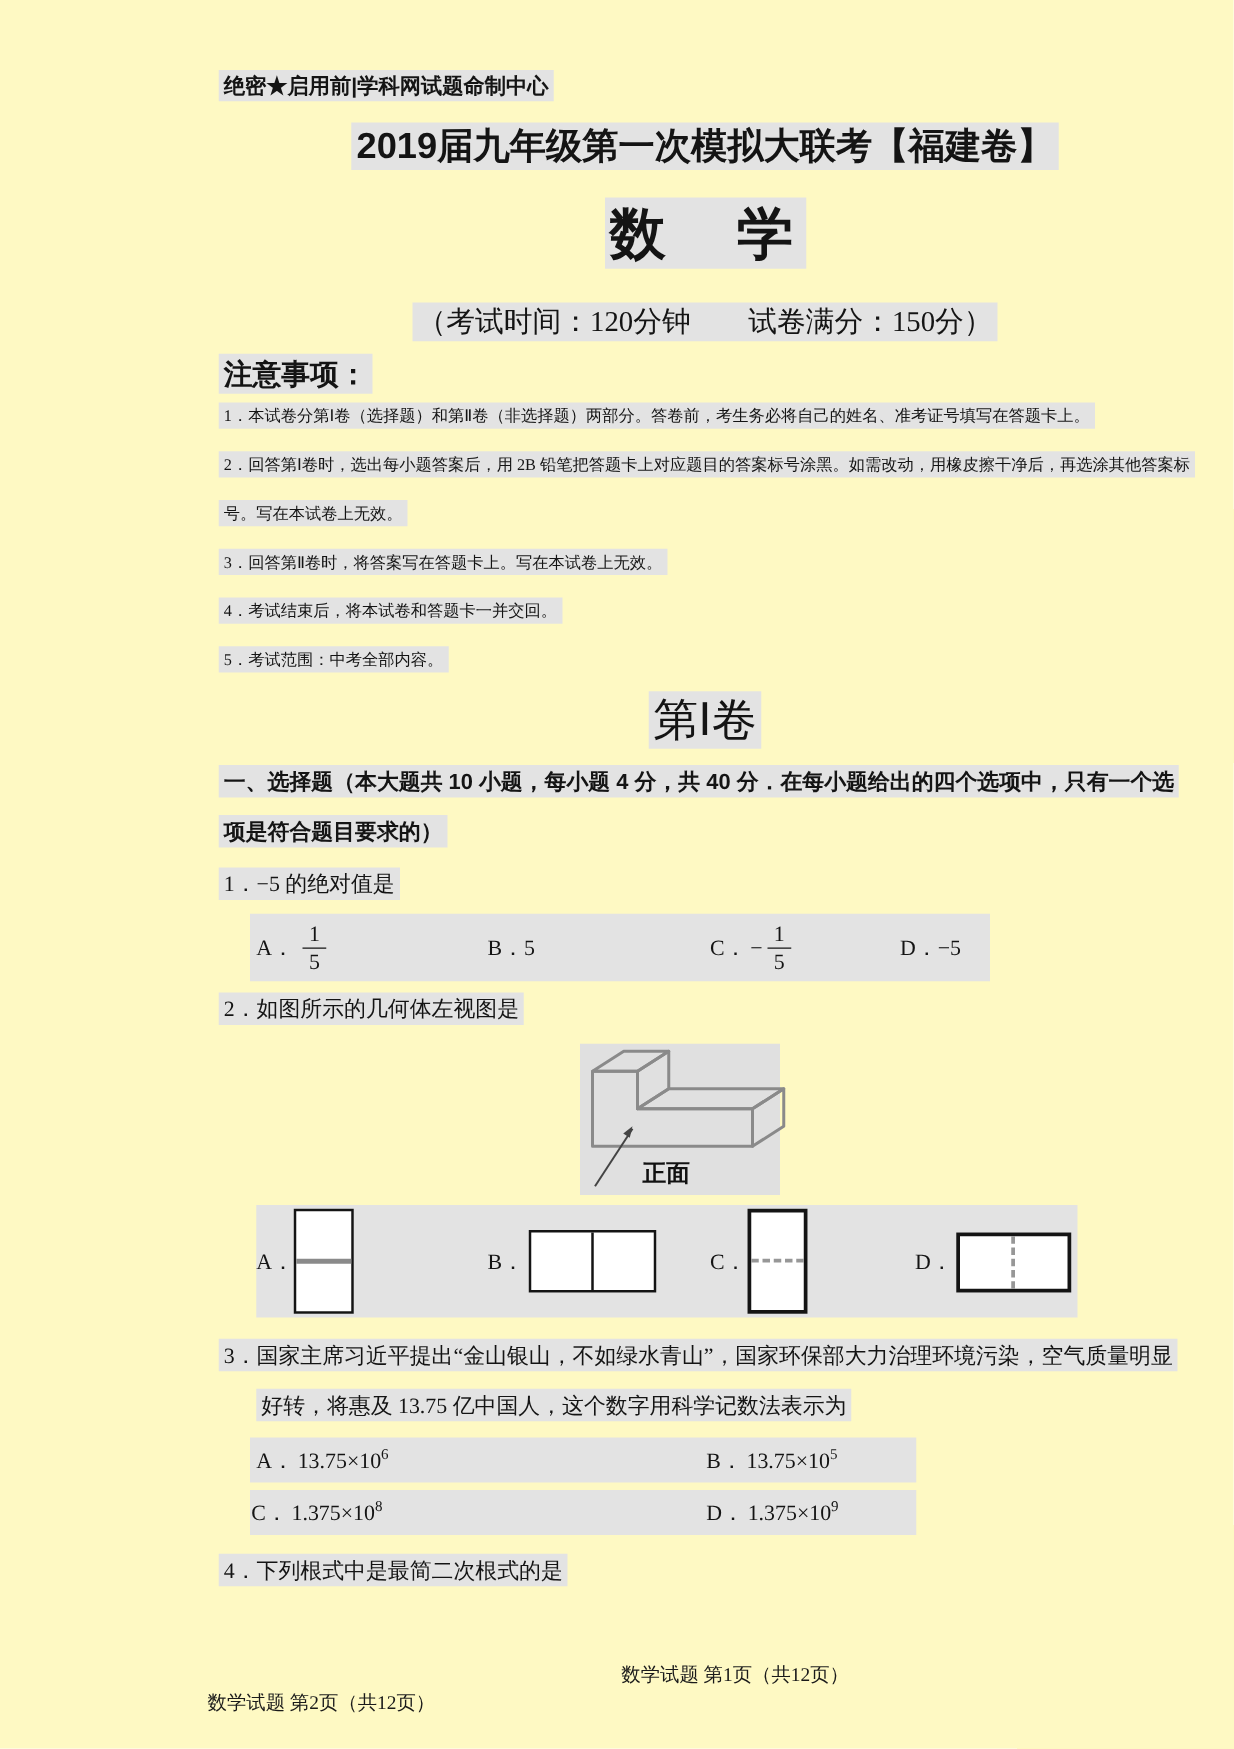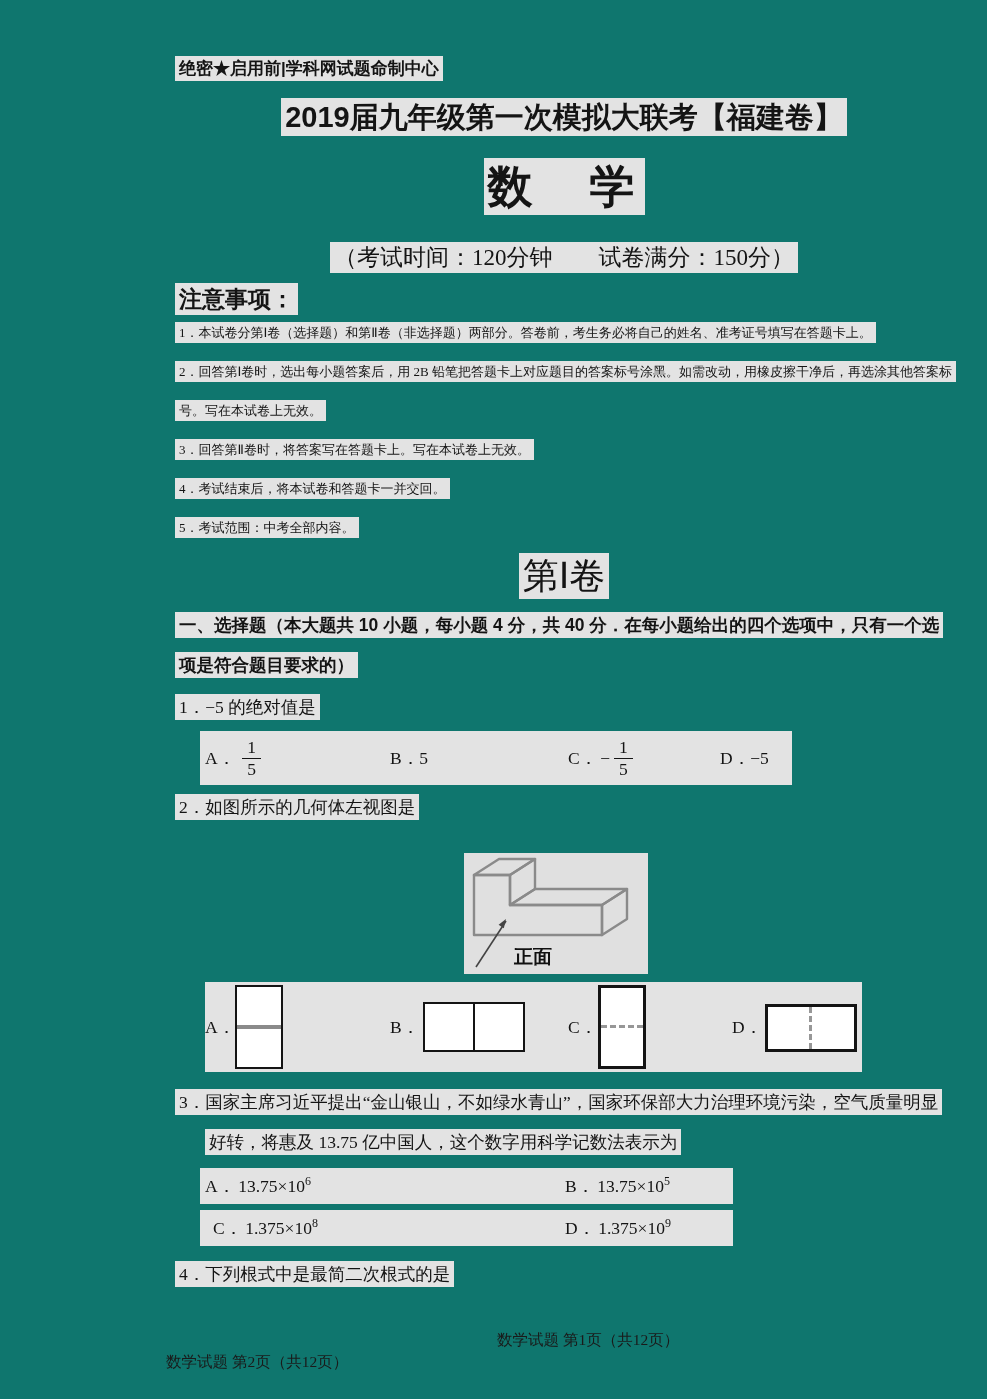--- a/index.html
+++ b/index.html
@@ -1,19 +1,19 @@
 <!DOCTYPE html>
 <html><head>
 <meta charset="utf-8">
 <style>
   html,body { margin:0; padding:0; background:#ffffff; }
   .page {
     position:relative;
     width:987px; height:1399px;
-    background:#0f766e;
+    background:#fef9c3;
     font-family:"Liberation Serif", serif;
     color:#141414;
     overflow:hidden;
   }
   .main { margin-left:175px; width:778px; }
 
   .hl {
     background:#e3e3e3;
     padding:3px 4px;
     -webkit-box-decoration-break:clone;
@@ -86,22 +86,22 @@
   }
   .q1-opt { position:absolute; top:0; height:100%;
             display:flex; align-items:center; }
   .frac { display:inline-block; vertical-align:middle;
           text-align:center; line-height:1.15; margin-left:4px; }
   .frac .fnum { display:block; border-bottom:1.4px solid #141414; padding:0 5px; }
   .frac .fden { display:block; padding:0 5px; }
 
   
   .figure-box {
-    margin-left:289px; margin-top:26px;
-    width:184px; height:121px;
+    margin-left:289px; margin-top:8px;
+    width:160px; height:121px;
     background:#e0e0e0;
   }
 
   
   .q2-band {
     position:relative;
     margin-left:30px; margin-top:8px;
     width:657px; height:90px;
     background:#e3e3e3;
     font-size:17.5px;
@@ -271,21 +271,21 @@
 
     <div class="q3-row">
       <span class="q3-opt" style="left:5px">
         <span class="opt-label">A．</span><span>13.75×10</span><sup>6</sup>
       </span>
       <span class="q3-opt" style="left:365px">
         <span class="opt-label">B．</span><span>13.75×10</span><sup>5</sup>
       </span>
     </div>
     <div class="q3-row">
-      <span class="q3-opt" style="left:13px">
+      <span class="q3-opt" style="left:1px">
         <span class="opt-label">C．</span><span>1.375×10</span><sup>8</sup>
       </span>
       <span class="q3-opt" style="left:365px">
         <span class="opt-label">D．</span><span>1.375×10</span><sup>9</sup>
       </span>
     </div>
 
     <div class="q-text" style="margin-top:8px">
       <span class="hl">4．下列根式中是最简二次根式的是</span>
     </div>

